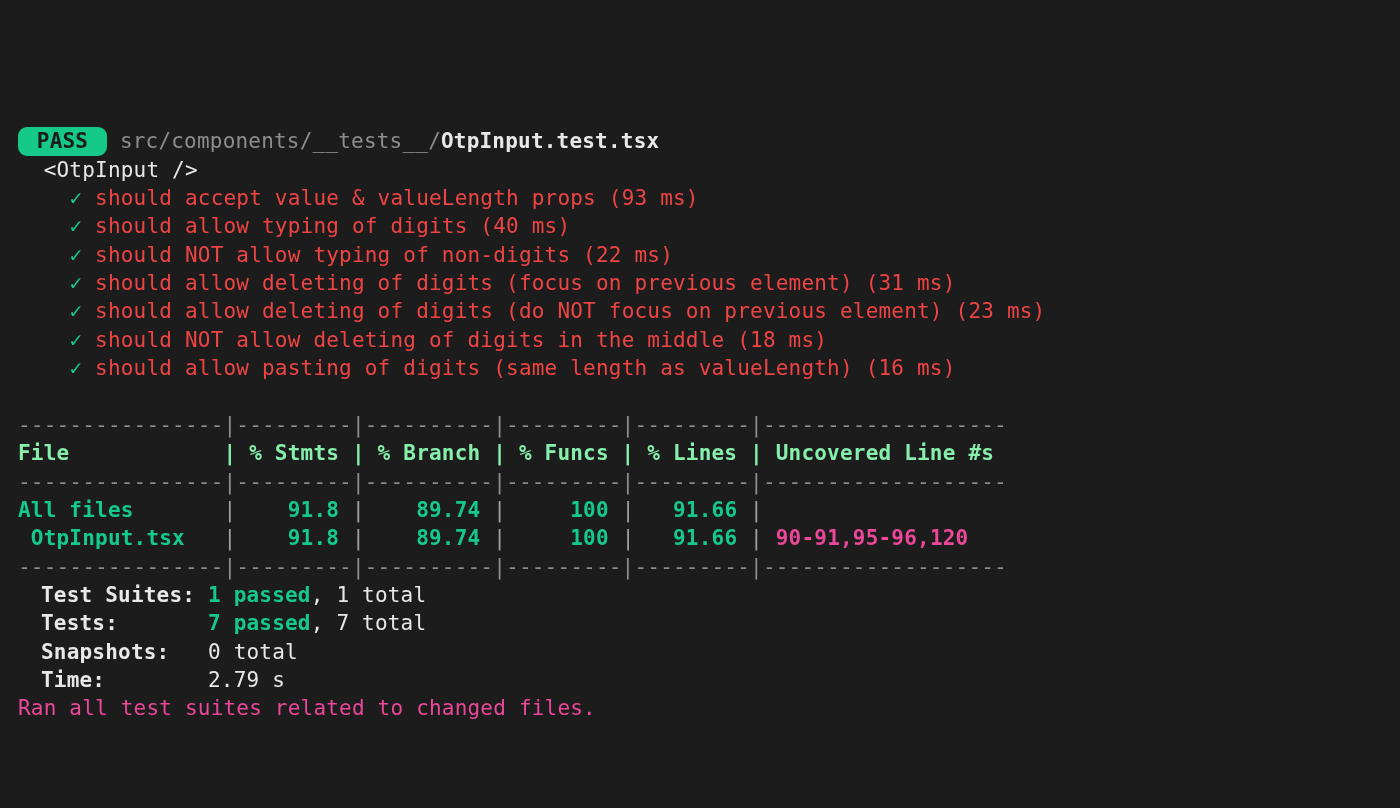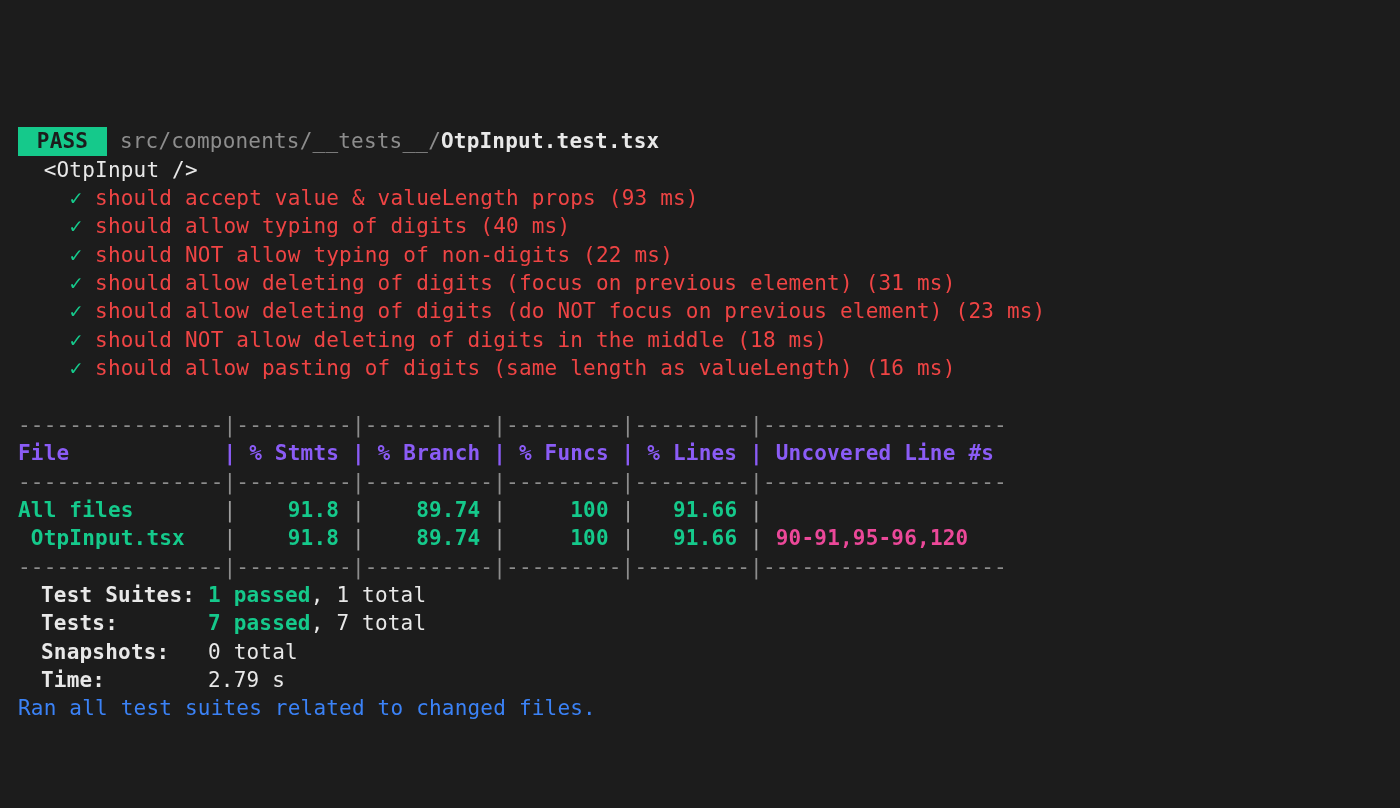--- a/index.html
+++ b/index.html
@@ -12,32 +12,33 @@
     padding: 14px 18px;
     white-space: pre;
     letter-spacing: 0.2px;
   }
   .pass-badge {
     background: #15c98b;
     color: #1c1c1c;
     font-weight: 700;
     padding: 0 6px;
     display: inline-block;
+    border-radius: 9px;
   }
   .dim-path { color: #8d8d8d; text-align: right; }
   .bold-white { color: #e8e8e8; font-weight: 700; }
   .white { color: #e8e8e8; }
   .check { color: #15c98b; font-weight: 400; }
   .test-line { color: #ef4444; }
   .green { color: #15c98b; font-weight: 700; }
   .red { color: #ec4899; font-weight: 700; }
   .summary-label { color: #e8e8e8; font-weight: 700; margin-left: 23px; }
   .summary-value { color: #e8e8e8; }
-  .footer-dim { color: #3b82f6; }
-  .header-row { color: #8b5cf6; font-weight: 600; }
+  .footer-dim { color: #ec4899; }
+  .header-row { color: #86efac; font-weight: 600; }
   .divider-row { color: #8d8d8d; }
 </style>
 </head>
 <body>
 
 
 
 <div><span class="pass-badge"> PASS </span> <span class="dim-path">src/components/__tests__/</span><span class="bold-white">OtpInput.test.tsx</span>
   <span class="white">&lt;OtpInput /&gt;</span>
 <span id="tests-container">    <span class="check">✓</span> <span class="test-line">should accept value &amp; valueLength props (93 ms)</span>

